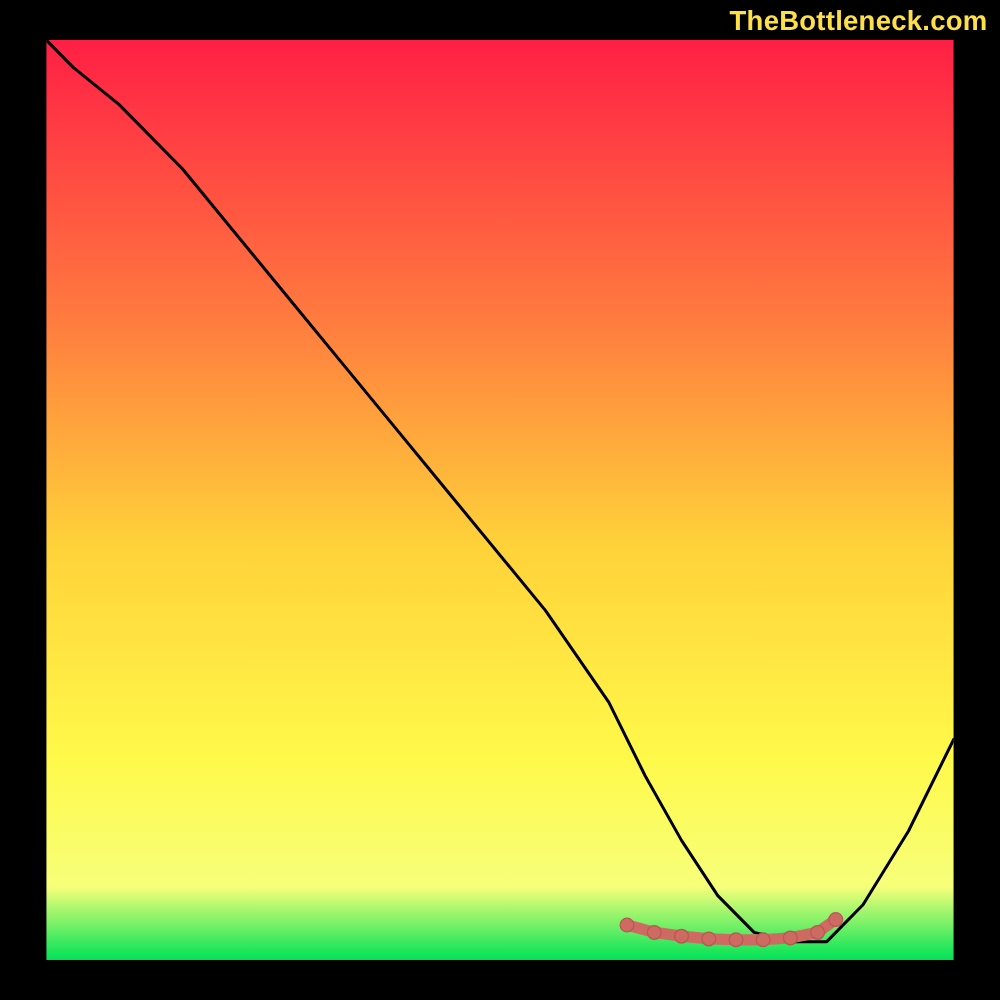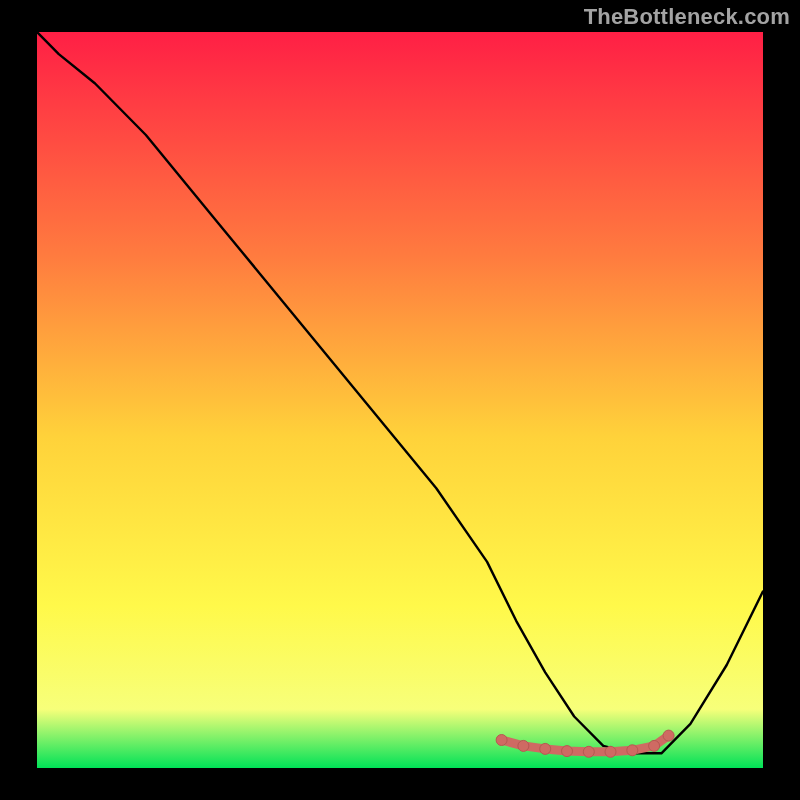--- a/index.html
+++ b/index.html
@@ -13,21 +13,21 @@
   }
   .frame {
     position: absolute;
     inset: 0;
     background: #000;
   }
   .watermark {
     position: absolute;
     top: 4px;
     right: 10px;
-    color: #a3a3a3;
+    color: #fde047;
     font-size: 22px;
     font-weight: 600;
     letter-spacing: 0.2px;
     z-index: 5;
   }
   .plot-area {
     position: absolute;
     left: 37px;
     top: 32px;
     width: 726px;

